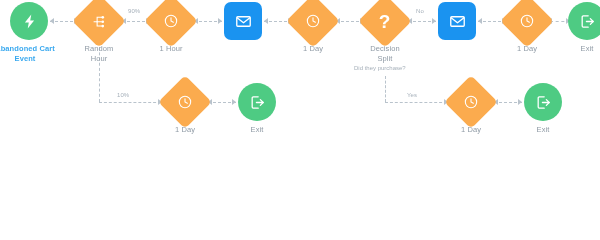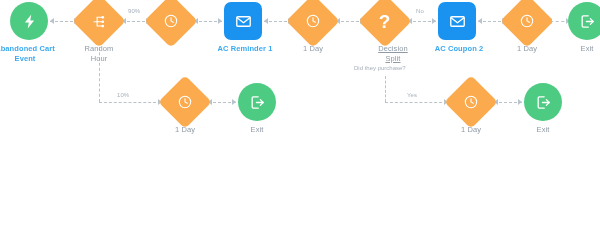--- a/index.html
+++ b/index.html
@@ -201,65 +201,64 @@
   <div class="node" style="left:152px; top:2px;">
     <div class="shape diamond">
       <span class="glyph">
         <svg width="16" height="16" viewBox="0 0 24 24" fill="none" stroke="#ffffff" stroke-width="1.6" stroke-linecap="round">
           <circle cx="12" cy="12" r="8.5"></circle>
             <path d="M12 7 V12 L15.5 14"></path>
         </svg>
       </span>
     </div>
   </div>
+  <div class="label" style="left:132px; top:44px; width:78px;">1 Hour</div>
 
   <div class="node" style="left:224px; top:2px;">
     <div class="shape rounded">
       <span class="glyph">
         <svg width="19" height="19" viewBox="0 0 24 24" fill="none" stroke="#ffffff" stroke-width="1.7" stroke-linejoin="round">
           <rect x="3.5" y="6" width="17" height="12" rx="1.2"></rect>
             <path d="M3.5 7 L12 13.5 L20.5 7"></path>
         </svg>
       </span>
     </div>
   </div>
-  <div class="label accent" style="left:206px; top:44px; width:78px;">AC Reminder 1</div>
 
   <div class="node" style="left:294px; top:2px;">
     <div class="shape diamond">
       <span class="glyph">
         <svg width="16" height="16" viewBox="0 0 24 24" fill="none" stroke="#ffffff" stroke-width="1.6" stroke-linecap="round">
           <circle cx="12" cy="12" r="8.5"></circle>
             <path d="M12 7 V12 L15.5 14"></path>
         </svg>
       </span>
     </div>
   </div>
   <div class="label" style="left:274px; top:44px; width:78px;">1 Day</div>
 
   <div class="node" style="left:366px; top:2px;">
     <div class="shape diamond">
       <span class="glyph" style="font-size:19px; font-weight:bold;">?</span>
     </div>
   </div>
-  <div class="label" style="left:354px; top:44px; width:78px;text-decoration:underline;">Decision
+  <div class="label" style="left:346px; top:44px; width:78px;">Decision
 Split</div>
   <div class="note" style="left:354px; top:65px;">Did they purchase?</div>
 
   <div class="node" style="left:438px; top:2px;">
     <div class="shape rounded">
       <span class="glyph">
         <svg width="19" height="19" viewBox="0 0 24 24" fill="none" stroke="#ffffff" stroke-width="1.7" stroke-linejoin="round">
           <rect x="3.5" y="6" width="17" height="12" rx="1.2"></rect>
             <path d="M3.5 7 L12 13.5 L20.5 7"></path>
         </svg>
       </span>
     </div>
   </div>
-  <div class="label accent" style="left:420px; top:44px; width:78px;">AC Coupon 2</div>
 
   <div class="node" style="left:508px; top:2px;">
     <div class="shape diamond">
       <span class="glyph">
         <svg width="16" height="16" viewBox="0 0 24 24" fill="none" stroke="#ffffff" stroke-width="1.6" stroke-linecap="round">
           <circle cx="12" cy="12" r="8.5"></circle>
             <path d="M12 7 V12 L15.5 14"></path>
         </svg>
       </span>
     </div>

